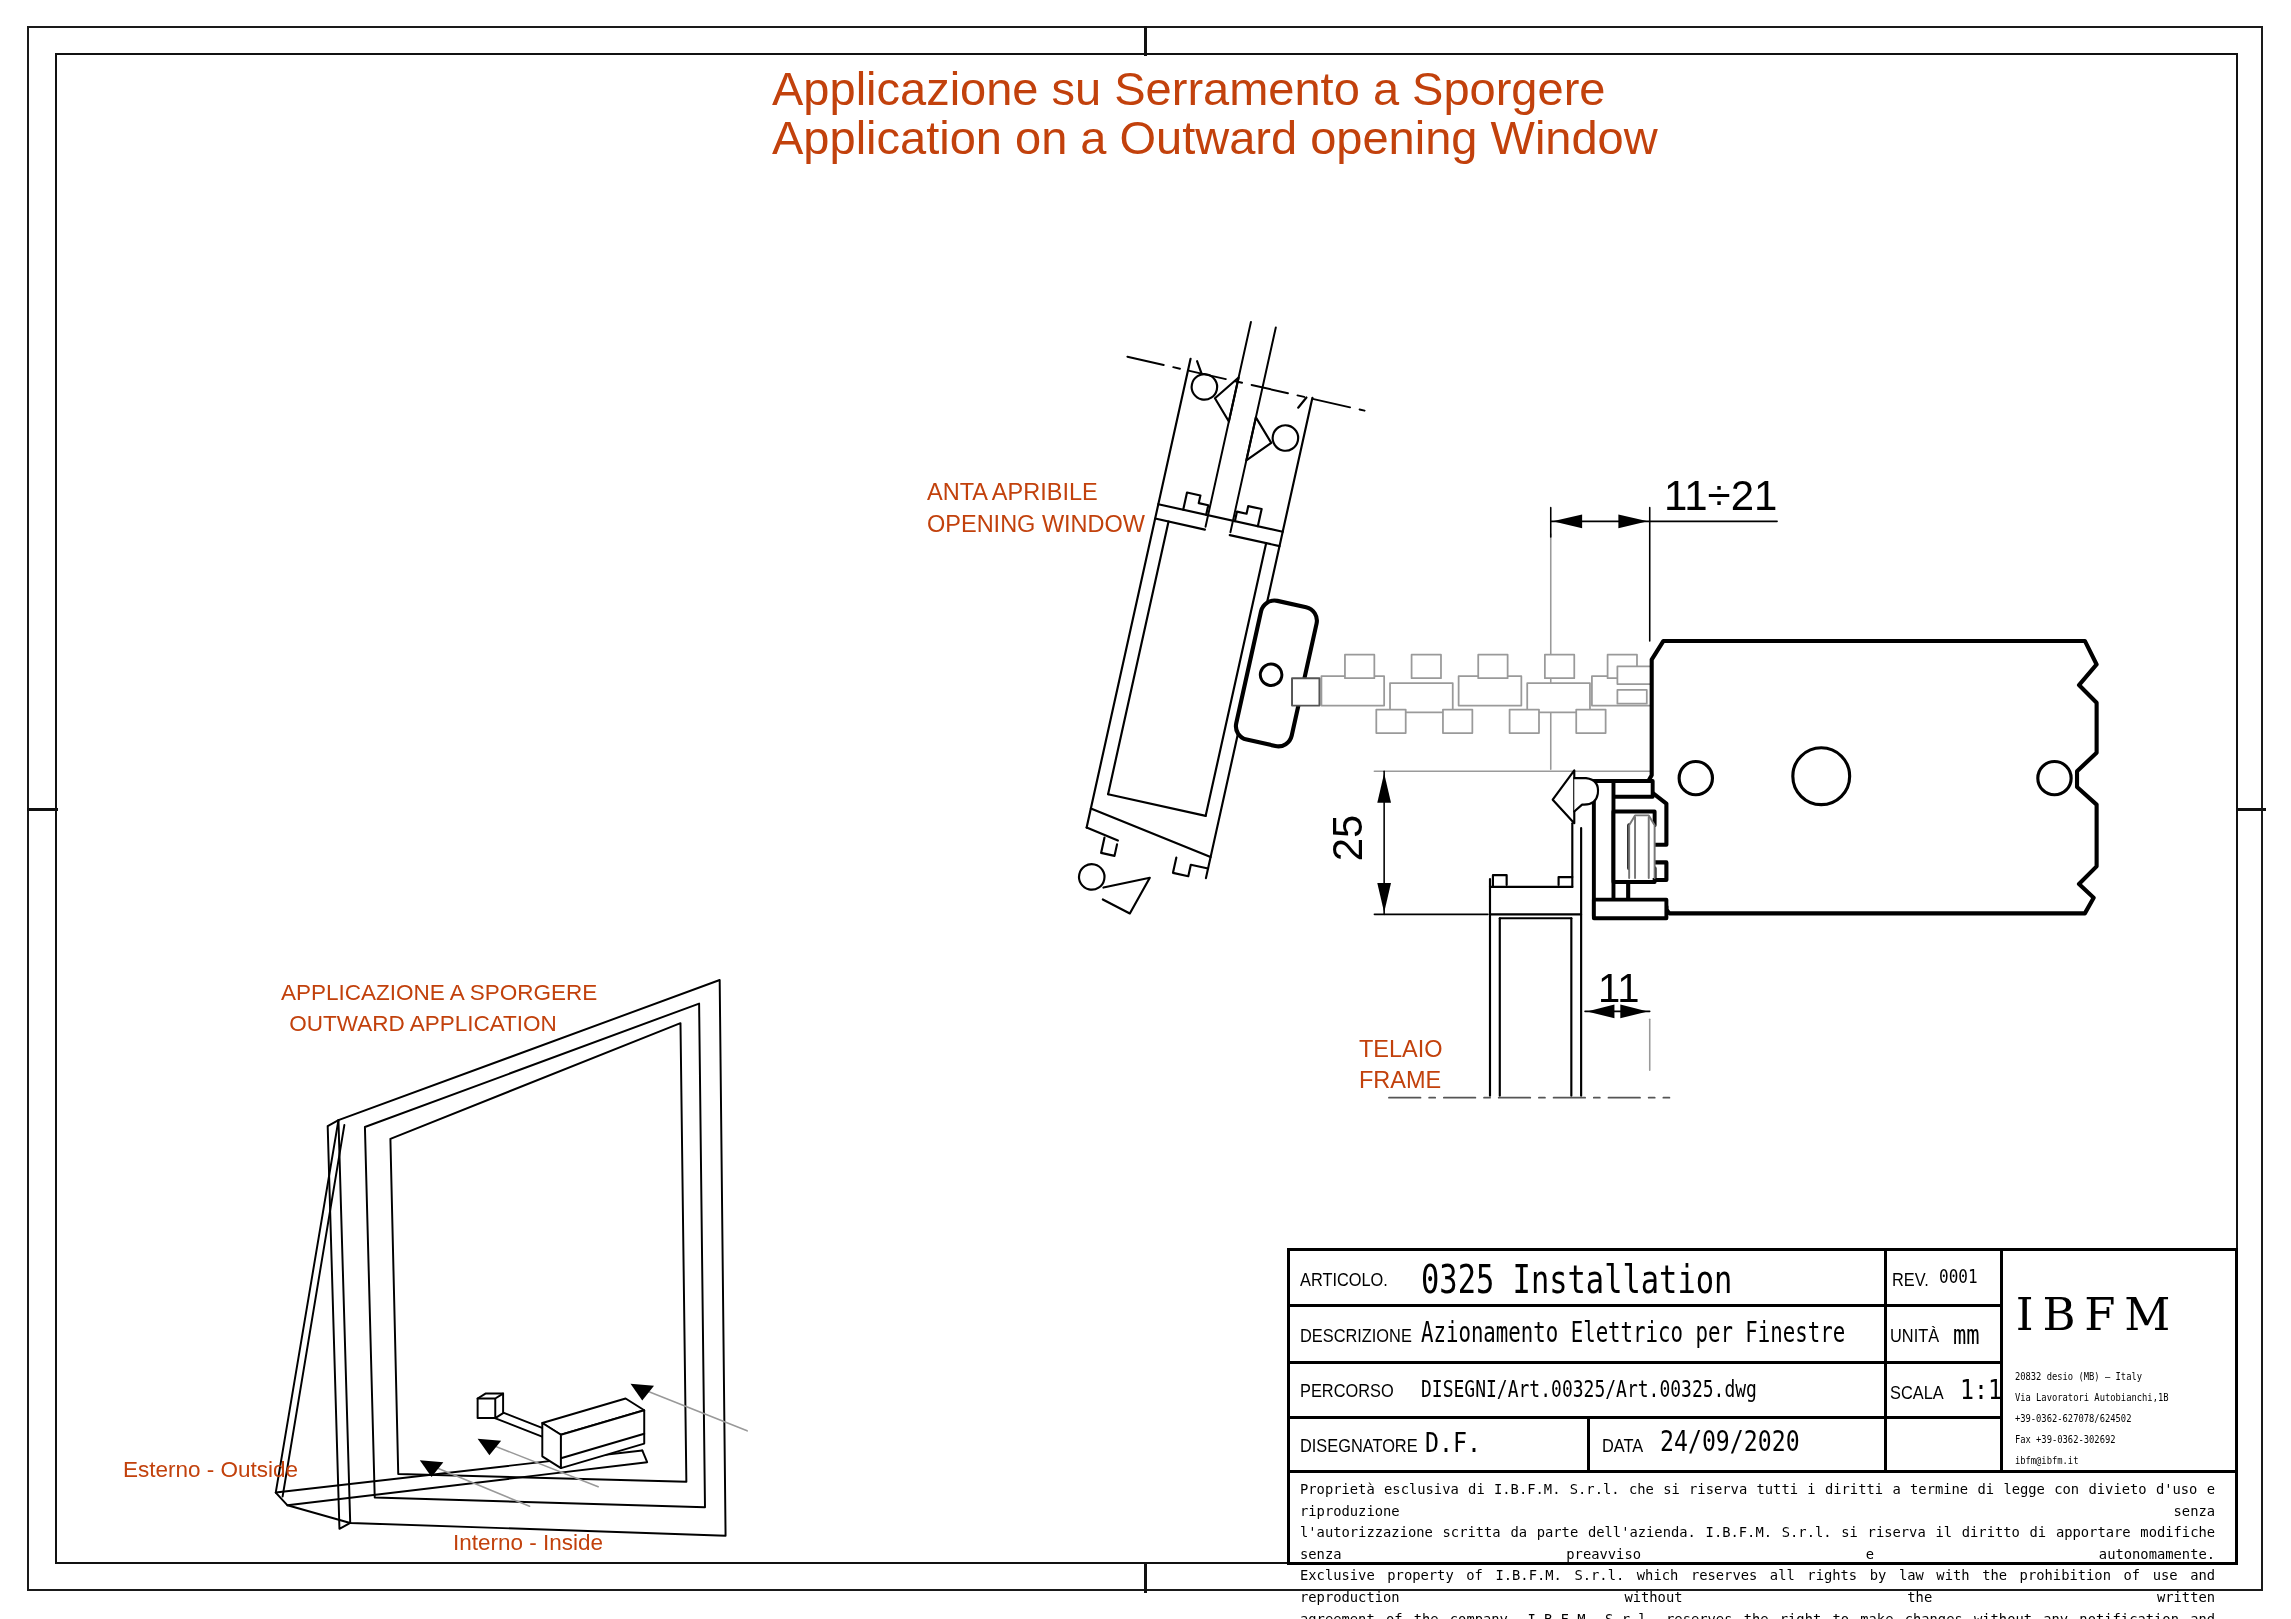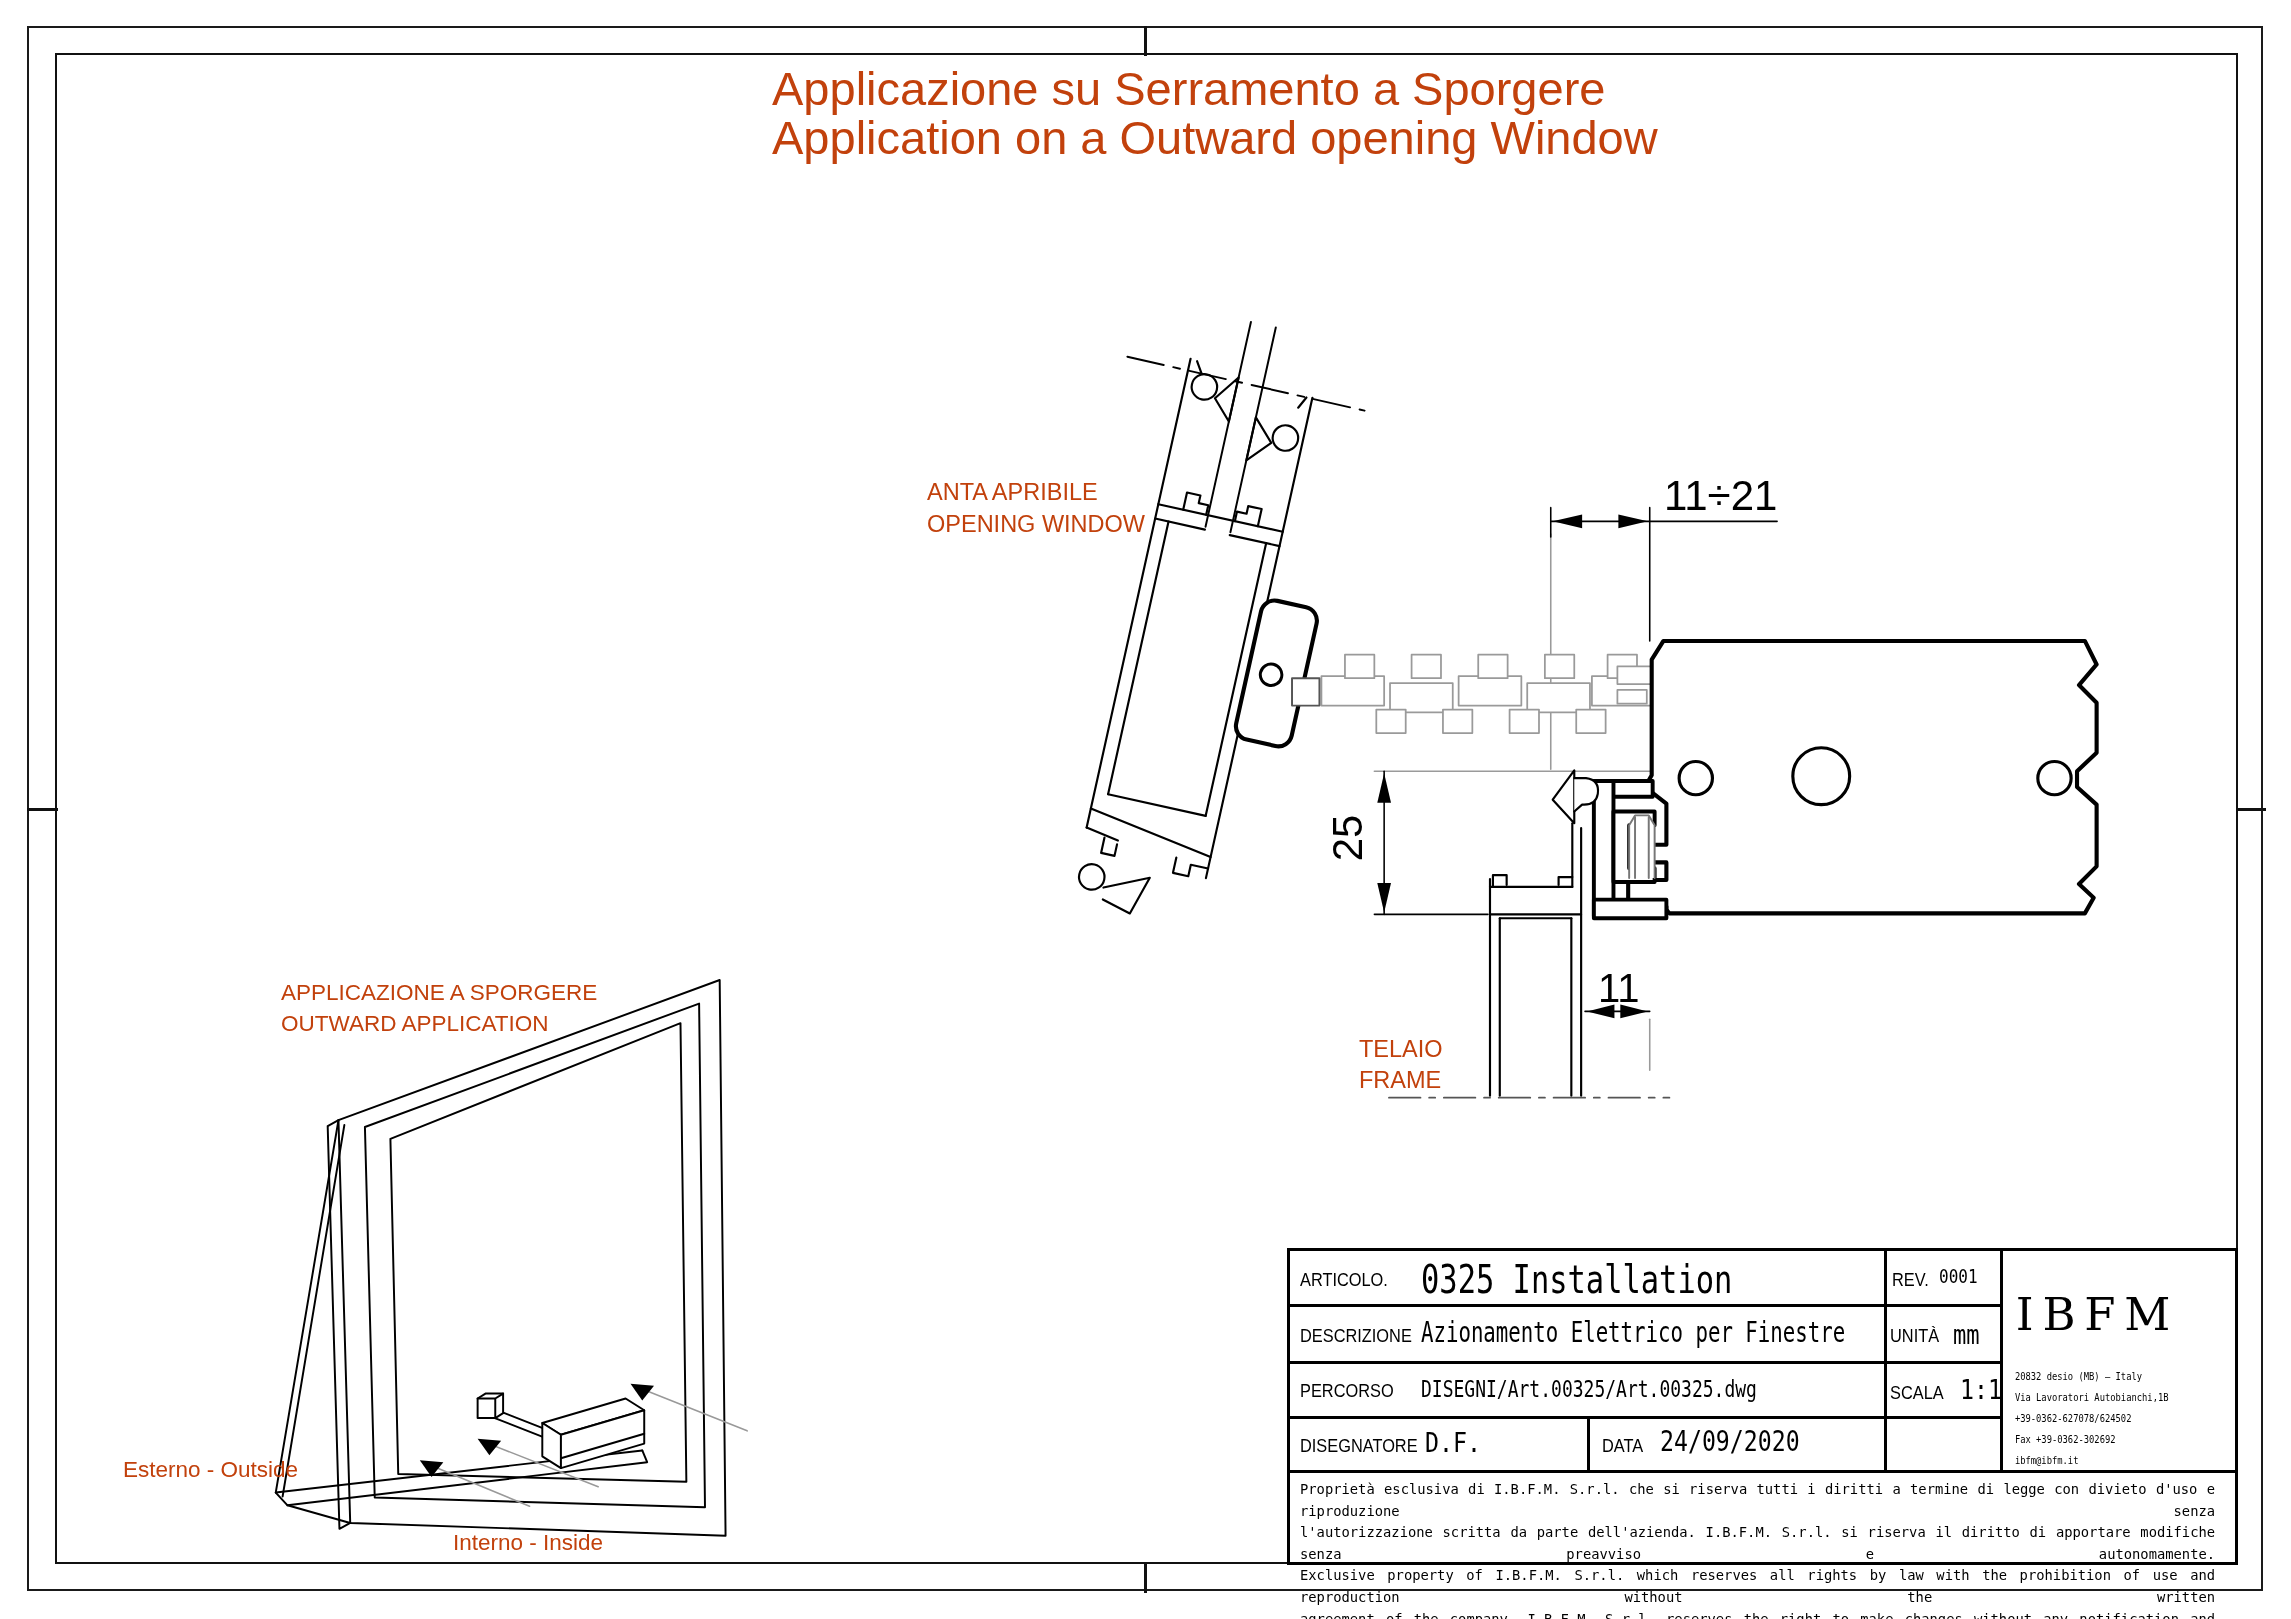--- a/index.html
+++ b/index.html
@@ -225,21 +225,21 @@
   <div class="lbl" style="left:927px;top:511px;font-size:23.5px;">OPENING WINDOW</div>
 
   <div class="lbl" style="left:1359px;top:1036px;font-size:23.5px;">TELAIO</div>
   <div class="lbl" style="left:1359px;top:1067px;font-size:23.5px;">FRAME</div>
 
   <div class="dim" style="left:1664px;top:472px;">11÷21</div>
   <div class="dim" style="left:1325px;top:814px;transform:rotate(-90deg);transform-origin:50% 50%;">25</div>
   <div class="dim" style="left:1598px;top:966px;font-size:40px;">11</div>
 
   <div class="lbl" style="left:281px;top:980px;width:284px;text-align:center;font-size:22.5px;">APPLICAZIONE A SPORGERE</div>
-  <div class="lbl" style="left:281px;top:1011px;width:284px;font-size:22.5px;">OUTWARD APPLICATION</div>
+  <div class="lbl" style="left:281px;top:1011px;width:284px;text-align:center;font-size:22.5px;">OUTWARD APPLICATION</div>
   <div class="lbl" style="left:123px;top:1457px;font-size:22.5px;">Esterno - Outside</div>
   <div class="lbl" style="left:453px;top:1530px;font-size:22.5px;">Interno - Inside</div>
 
   <div class="tblock">
 
     <div class="tb-hline" style="left:0;top:53px;width:710px;height:2.9px;"></div>
     <div class="tb-hline" style="left:0;top:110px;width:710px;height:2.9px;"></div>
     <div class="tb-hline" style="left:0;top:165px;width:710px;height:2.9px;"></div>
     <div class="tb-hline" style="left:0;top:219px;width:945px;height:2.9px;"></div>
     <div class="tb-vline" style="left:594px;top:0;width:2.9px;height:222px;"></div>

